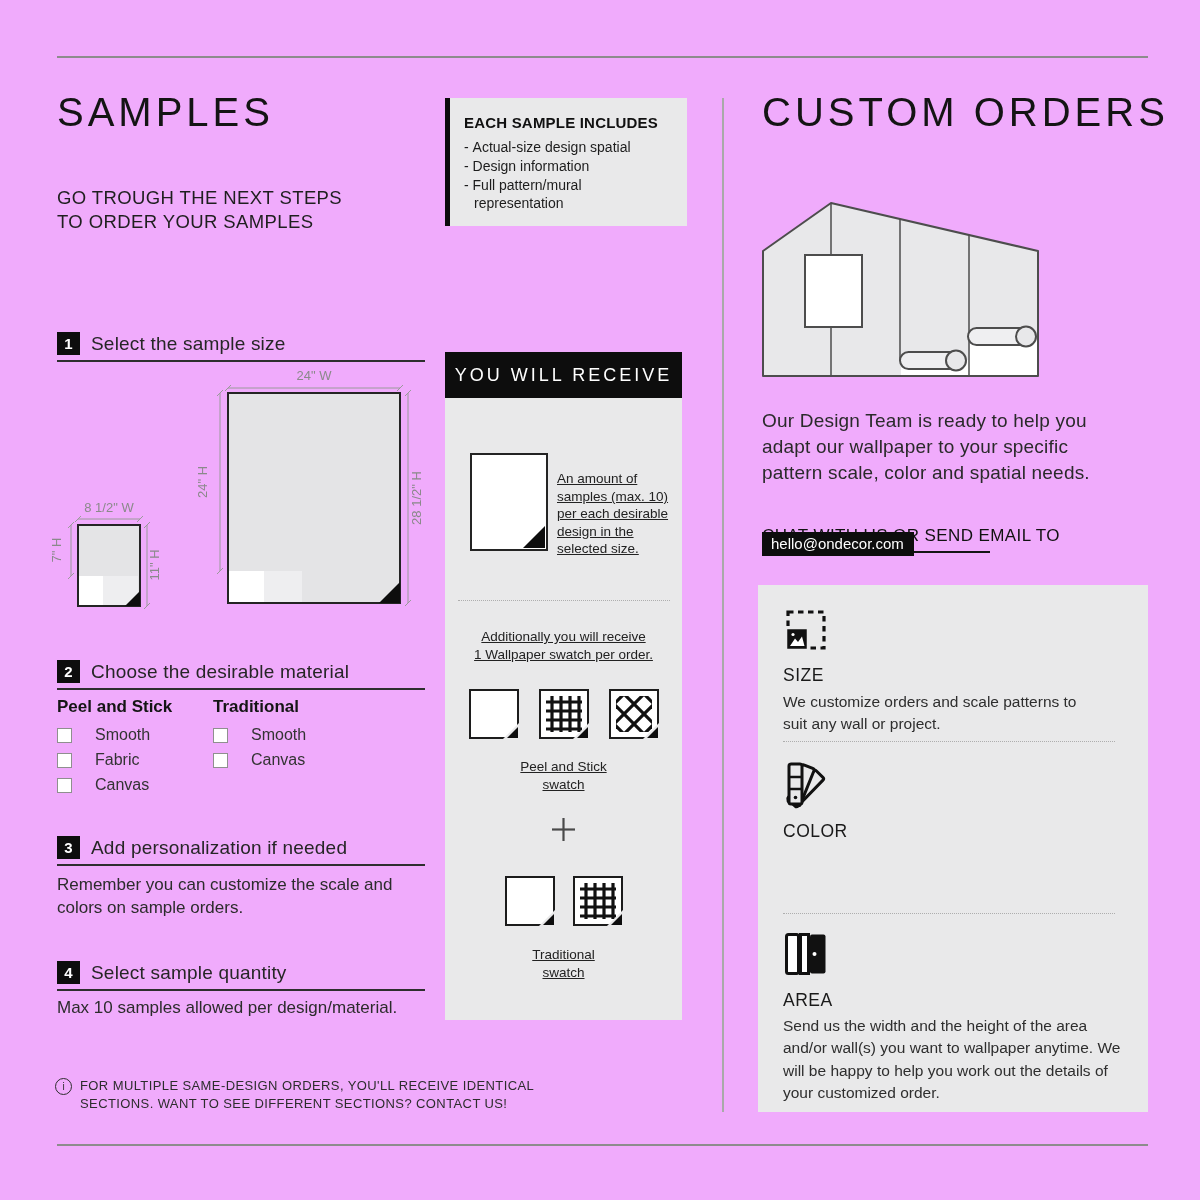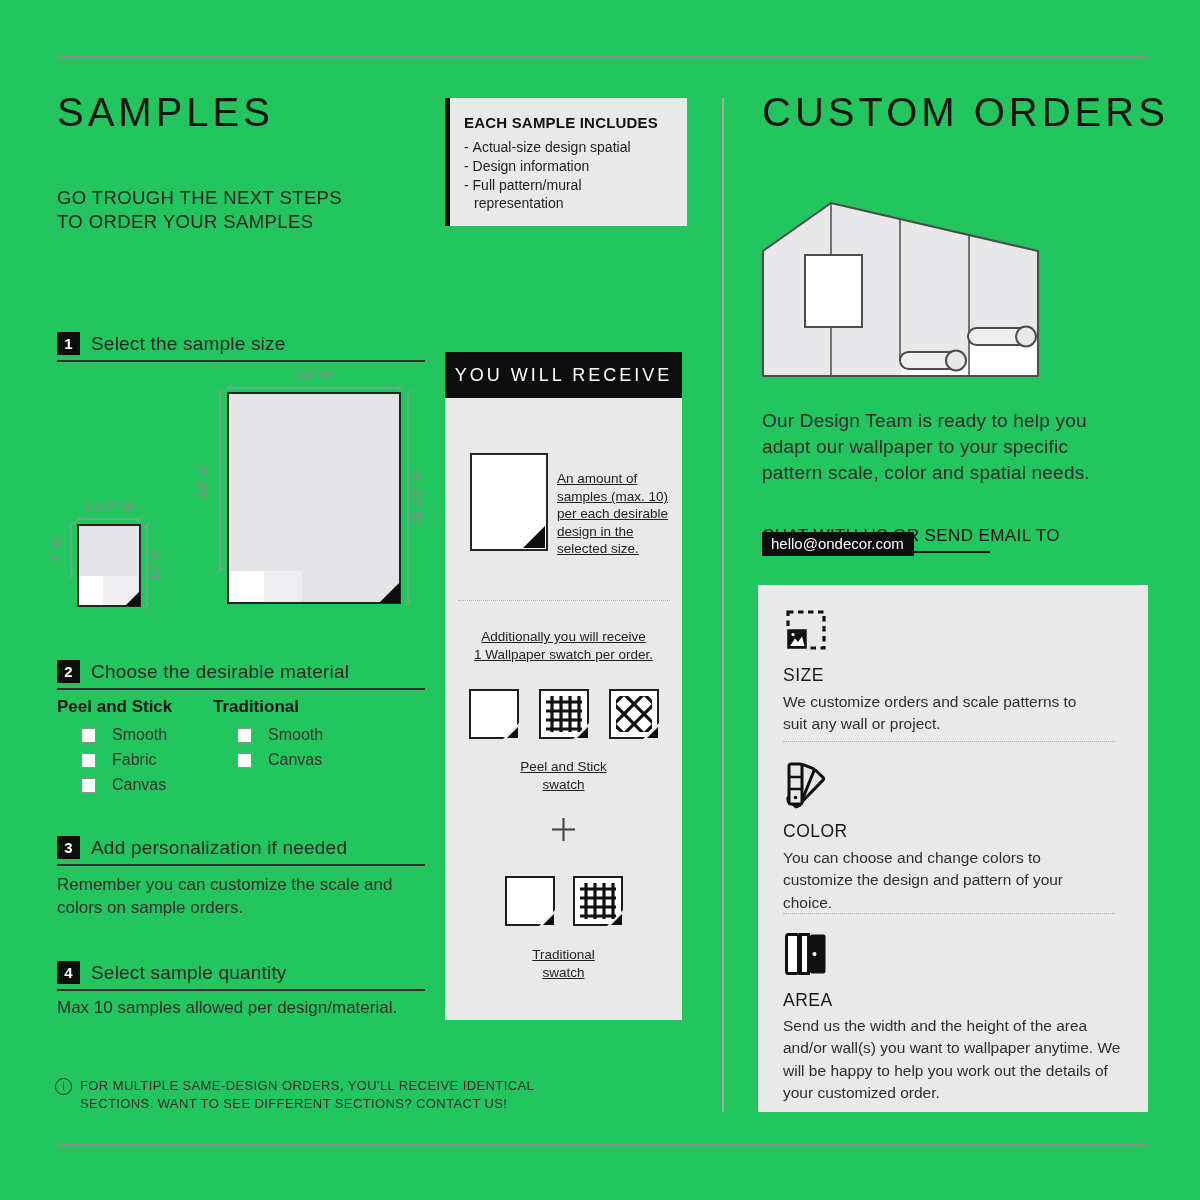--- a/index.html
+++ b/index.html
@@ -1,34 +1,34 @@
 <!DOCTYPE html>
 <html><head>
 <meta charset="utf-8">
 <style>
   html,body{margin:0;padding:0;background:#fff;}
-  .page{position:relative;width:1200px;height:1200px;background:#22c55e;overflow:hidden;
+  .page{position:relative;width:1200px;height:1200px;background:#f0abfc;overflow:hidden;
         font-family:"Liberation Sans","DejaVu Sans",sans-serif;color:#222;}
   .abs{position:absolute;}
   .hrule{height:2px;background:#8c8c8c;}
   .vrule{width:2px;background:#a9a9a9;}
   .big-title{font-size:40px;letter-spacing:4px;color:#141414;font-weight:400;white-space:nowrap;}
   .subtitle{font-size:18.5px;line-height:1.28;letter-spacing:0.4px;color:#1f1f1f;}
   .includes-box{width:242px;height:128px;box-sizing:border-box;background:#e9e9ea;
         border-left:5px solid #0c0c0c;padding:16px 28px 0 14px;}
   .includes-title{font-size:15px;font-weight:bold;letter-spacing:0.2px;color:#111;margin-bottom:7px;}
   .includes-item{font-size:14px;line-height:1.34;color:#1d1d1d;padding-left:10px;text-indent:-10px;}
   .step-header{width:368px;box-sizing:border-box;display:flex;align-items:center;gap:11px;
         border-bottom:2px solid #2e2e2e;padding-bottom:5px;}
   .step-badge{width:23px;height:23px;background:#0d0d0d;color:#fff;font-size:15px;font-weight:bold;
         display:flex;align-items:center;justify-content:center;flex:0 0 auto;}
   .step-title{font-size:19px;color:#262626;letter-spacing:0.2px;white-space:nowrap;}
   .step-body{font-size:17px;line-height:1.33;color:#2c2c2c;}
   .mat-title{font-size:17px;font-weight:bold;color:#151515;margin-bottom:9px;}
-  .check-row{display:flex;align-items:center;gap:16px;margin-bottom:7px;margin-left:24px;}
+  .check-row{display:flex;align-items:center;gap:23px;margin-bottom:7px;}
   .checkbox{width:13px;height:13px;border:1.5px solid #8f8f8f;background:#fff;flex:0 0 auto;}
   .check-label{font-size:16px;color:#333;}
   .footnote{display:flex;gap:8px;}
   .info-circle{width:15px;height:15px;border:1.5px solid #2d2d2d;border-radius:50%;flex:0 0 auto;
         display:flex;align-items:center;justify-content:center;font-size:10px;color:#2d2d2d;margin-top:1px;}
   .footnote-text{font-size:13px;letter-spacing:0.4px;line-height:1.4;color:#2d2d2d;}
   .mid-header{width:237px;height:46px;background:#0d0d0d;color:#fff;display:flex;align-items:center;
         justify-content:center;font-size:18px;letter-spacing:3px;white-space:nowrap;}
   .mid-panel{width:237px;height:622px;background:#e9e9ea;}
   .right-panel{width:390px;height:527px;background:#e9e9ea;}
@@ -321,21 +321,20 @@
       </g>
       <g transform="rotate(22 12 38)">
         <rect x="6" y="3" width="13" height="40" rx="2" fill="#e9e9ea" stroke="#111" stroke-width="3"></rect>
       </g>
       <rect x="6" y="3" width="13" height="40" rx="2" fill="#e9e9ea" stroke="#111" stroke-width="3"></rect>
       <line x1="6" y1="16" x2="19" y2="16" stroke="#111" stroke-width="2.5"></line>
       <line x1="6" y1="28" x2="19" y2="28" stroke="#111" stroke-width="2.5"></line>
       <circle cx="12.5" cy="36.5" r="1.8" fill="#111"></circle>
     </svg>
     <div class="abs feature-name" style="left:25px;top:236px;">COLOR</div>
-    <div class="abs feature-desc" style="left:25px;top:262px;width:312px;">You can choose and change colors to customize the design and pattern of your choice.</div>
     <div class="abs dotted" style="left:25px;top:328px;width:332px;"></div>
 
     <svg class="abs" style="left:25px;top:346px;" width="46" height="46" viewBox="0 0 46 46">
       <rect x="3.5" y="3.5" width="12" height="39" rx="2" fill="#fff" stroke="#111" stroke-width="3"></rect>
       <rect x="17.5" y="3.5" width="8" height="39" fill="#fff" stroke="#111" stroke-width="3"></rect>
       <rect x="27" y="3.5" width="15.5" height="39" rx="2" fill="#111"></rect>
       <circle cx="31.5" cy="23" r="2" fill="#fff"></circle>
     </svg>
     <div class="abs feature-name" style="left:25px;top:405px;">AREA</div>
     <div class="abs feature-desc" style="left:25px;top:430px;width:345px;">Send us the width and the height of the area and/or wall(s) you want to wallpaper anytime. We will be happy to help you work out the details of your customized order.</div>

